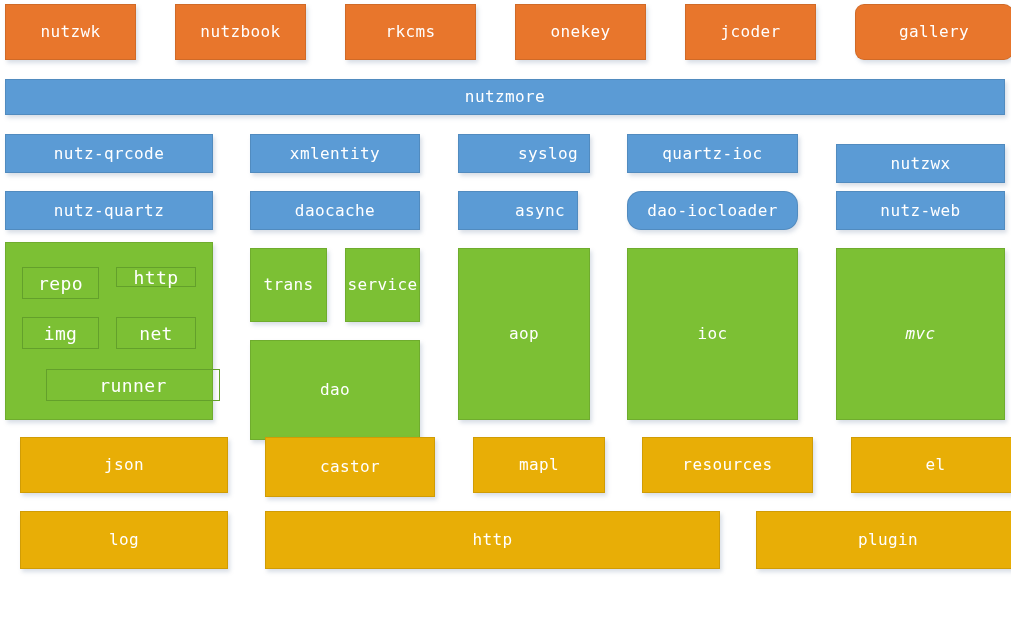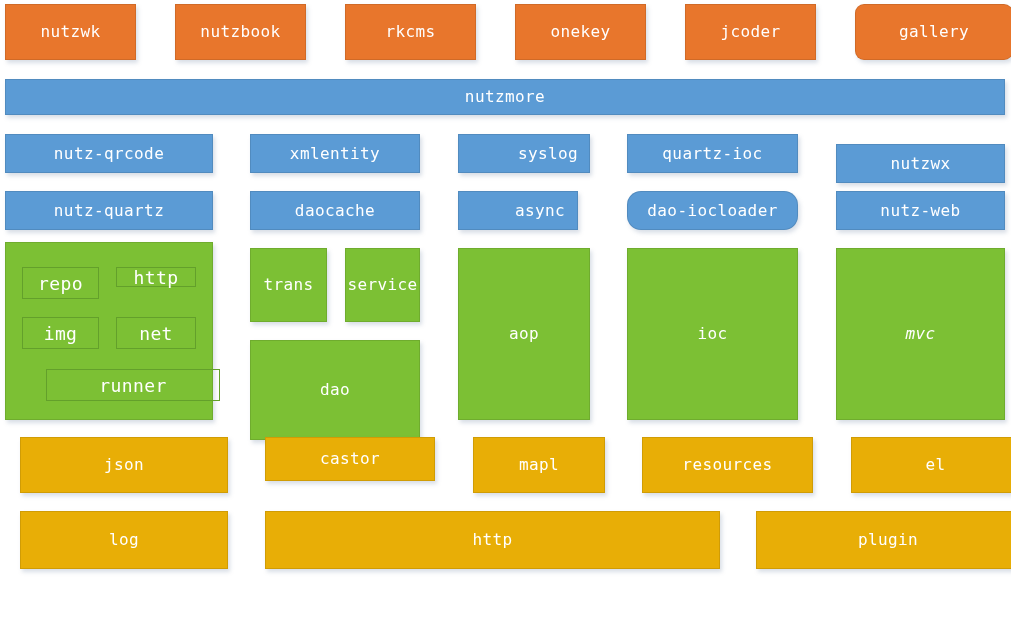--- a/index.html
+++ b/index.html
@@ -87,20 +87,20 @@
     <div class="box green" style="left: 458px; top: 248px; width: 132px; height: 172px;">aop</div>
     <div class="box green" style="left: 627px; top: 248px; width: 171px; height: 172px;">ioc</div>
     <div class="box green" style="left: 836px; top: 248px; width: 169px; height: 172px; font-style: italic;">mvc</div>
     <div class="green-container" style="left: 5px; top: 242px; width: 208px; height: 178px;"></div>
     <div class="subbox" style="left: 22px; top: 267px; width: 77px; height: 32px;">repo</div>
     <div class="subbox" style="left: 116px; top: 267px; width: 80px; height: 20px;">http</div>
     <div class="subbox" style="left: 22px; top: 317px; width: 77px; height: 32px;">img</div>
     <div class="subbox" style="left: 116px; top: 317px; width: 80px; height: 32px;">net</div>
     <div class="subbox" style="left: 22px; top: 369px; width: 174px; height: 32px; margin-left: 24px;">runner</div>
     <div class="box gold" style="left: 5px; top: 437px; width: 208px; height: 56px;">json</div>
-    <div class="box gold" style="left: 250px; top: 437px; width: 170px; height: 44px;">castor</div>
+    <div class="box gold" style="left: 250px; top: 437px; width: 170px; height: 60px;">castor</div>
     <div class="box gold" style="left: 458px; top: 437px; width: 132px; height: 56px;">mapl</div>
     <div class="box gold" style="left: 627px; top: 437px; width: 171px; height: 56px;">resources</div>
     <div class="box gold" style="left: 836px; top: 437px; width: 169px; height: 56px;">el</div>
     <div class="box gold" style="left: 5px; top: 511px; width: 208px; height: 58px;">log</div>
     <div class="box gold" style="left: 250px; top: 511px; width: 455px; height: 58px;">http</div>
     <div class="box gold" style="left: 741px; top: 511px; width: 264px; height: 58px;">plugin</div>
   </div>
 
 </body></html>

